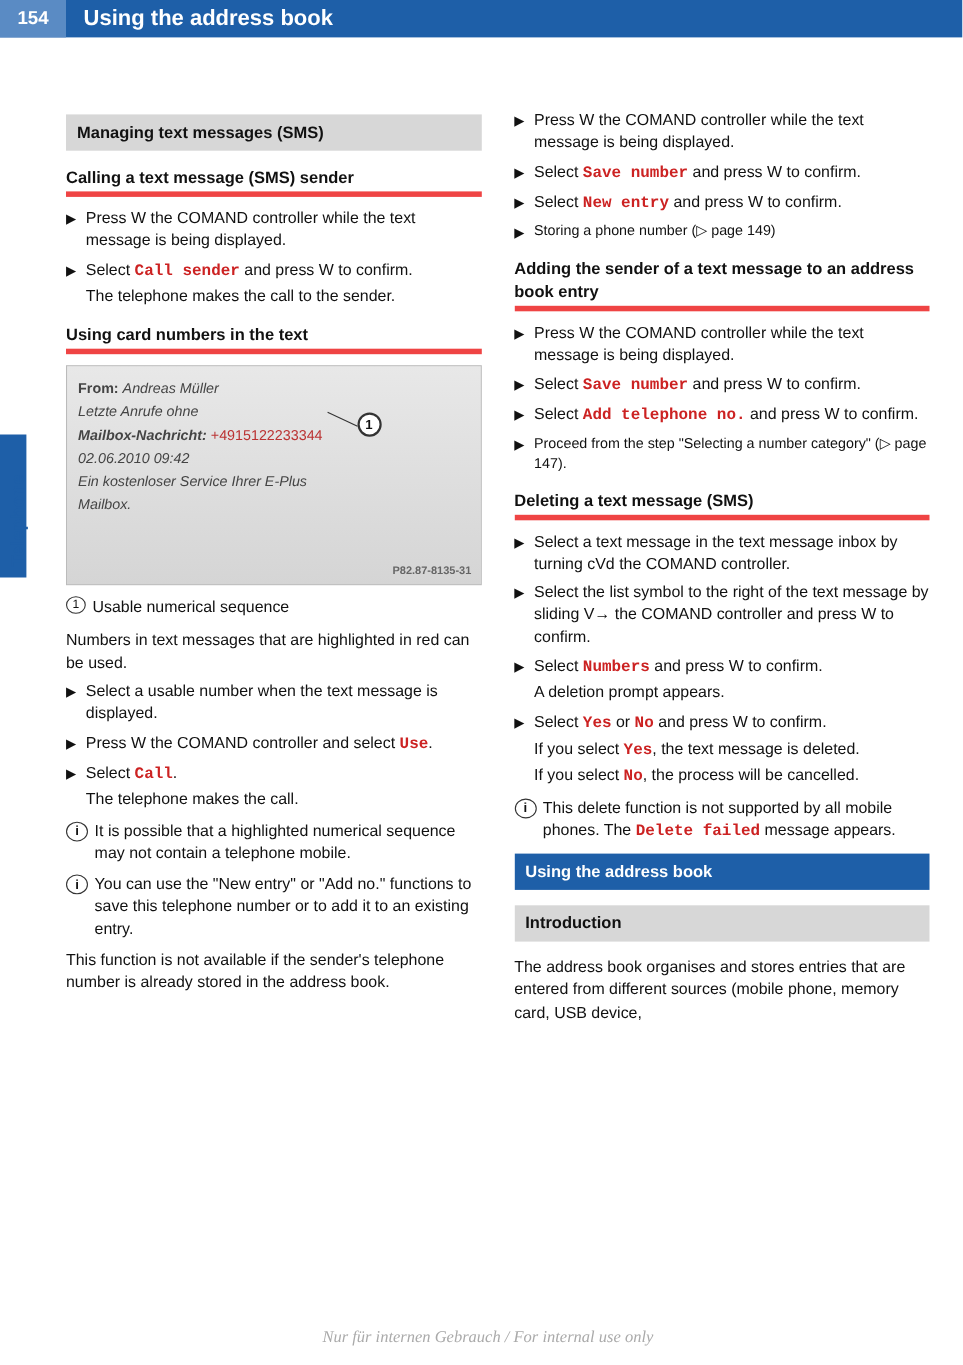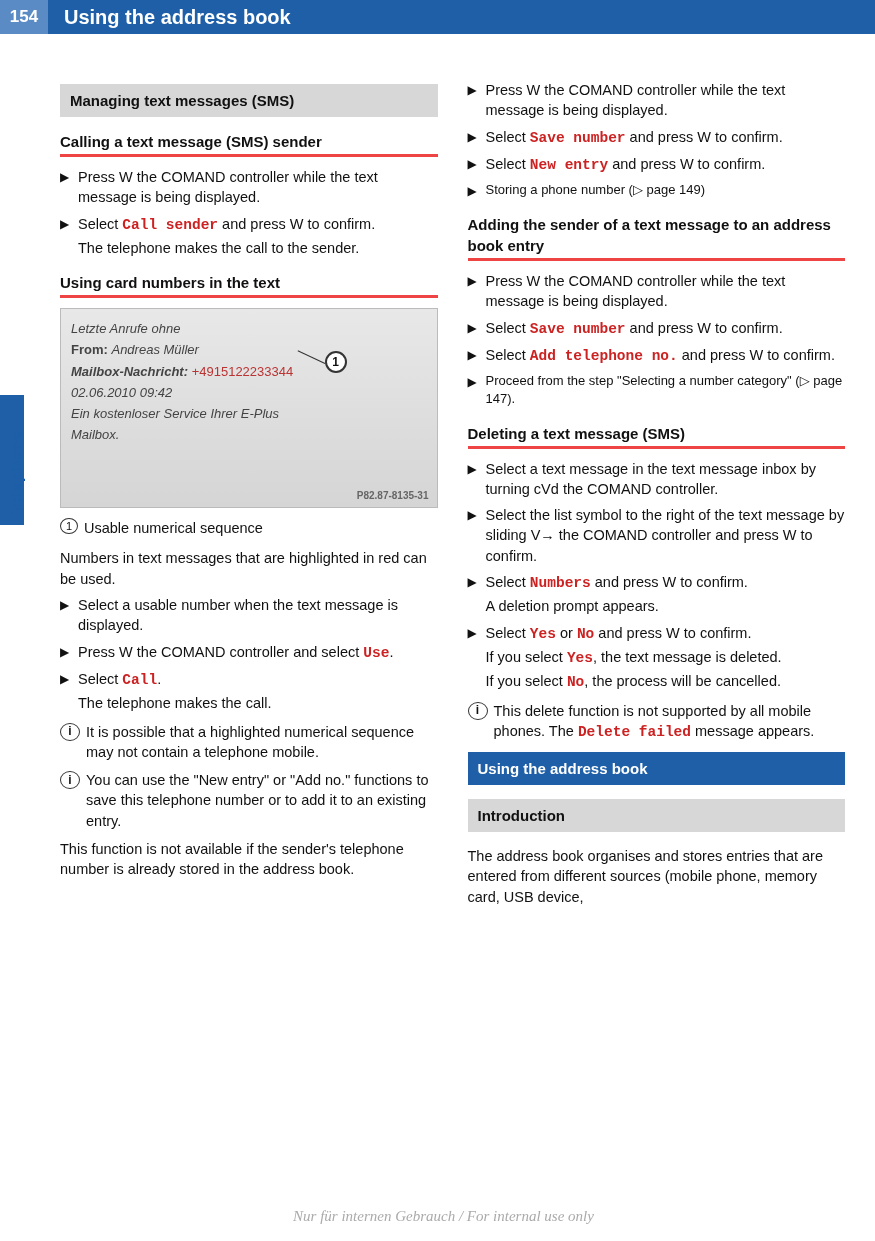--- a/index.html
+++ b/index.html
@@ -17,21 +17,21 @@
     background: #1e5fa8;
     color: #fff;
     display: flex;
     align-items: center;
     height: 34px;
     padding: 0 0 0 0;
     position: relative;
   }
   .page-num-box {
     background: #5a8bc4;
-    width: 48px;
+    width: 60px;
     height: 34px;
     display: flex;
     align-items: center;
     justify-content: center;
     font-weight: bold;
     font-size: 17px;
   }
   .header-title {
     font-weight: bold;
     font-size: 20px;
@@ -51,35 +51,35 @@
     top: 515px;
     transform: rotate(-90deg);
     transform-origin: left top;
     color: #1e5fa8;
     font-weight: bold;
     font-size: 17px;
     white-space: nowrap;
   }
   .content {
     display: flex;
-    padding: 40px 30px 10px 60px;
+    padding: 60px 30px 10px 60px;
     gap: 30px;
   }
   .col { width: 50%; }
   .h2-bar {
     background: #d7d7d7;
     font-weight: bold;
     padding: 6px 10px;
     margin: 10px 0 14px 0;
     font-size: 15px;
   }
   .h2-bar.blue { background: #1e5fa8; color: #fff; }
   .h3 {
     font-weight: bold;
-    border-bottom: 3px solid #ef4444;
+    border-bottom: 5px solid #ef4444;
     padding-bottom: 2px;
     margin: 14px 0 10px 0;
     font-size: 15px;
   }
   .step { display: flex; margin: 6px 0; }
   .step .marker { flex: 0 0 18px; font-size: 12px; padding-top: 2px; }
   .step .text { flex: 1; }
   .red { color: #c22; font-family: "Courier New", monospace; font-weight: 600; }
   .indent { margin-left: 18px; margin-top: 3px; }
   .note { display: flex; margin: 8px 0; }
@@ -150,22 +150,22 @@
       <span class="marker">▶</span>
       <span class="text">
         <span>Select </span><span class="red">Call sender</span><span> and press W to confirm.</span>
         <div class="indent" style="margin-left:0">The telephone makes the call to the sender.</div>
       </span>
     </div>
 
     <div class="h3">Using card numbers in the text</div>
 
     <div class="img-box">
+      <div class="row"><b>From:</b> <i>Andreas Müller</i></div>
       <div class="row"><i>Letzte Anrufe ohne</i></div>
-      <div class="row"><b>From:</b> <i>Andreas Müller</i></div>
       <div class="row"><i><b>Mailbox-Nachricht:</b></i> <span style="color:#b33">+4915122233344</span></div>
       <div class="row"><i>02.06.2010 09:42</i></div>
       <div class="row"><i>Ein kostenloser Service Ihrer E-Plus</i></div>
       <div class="row"><i>Mailbox.</i></div>
       <div class="img-callout-line"></div>
       <div class="img-callout">1</div>
       <div class="img-id">P82.87-8135-31</div>
     </div>
 
     <div class="caption">

